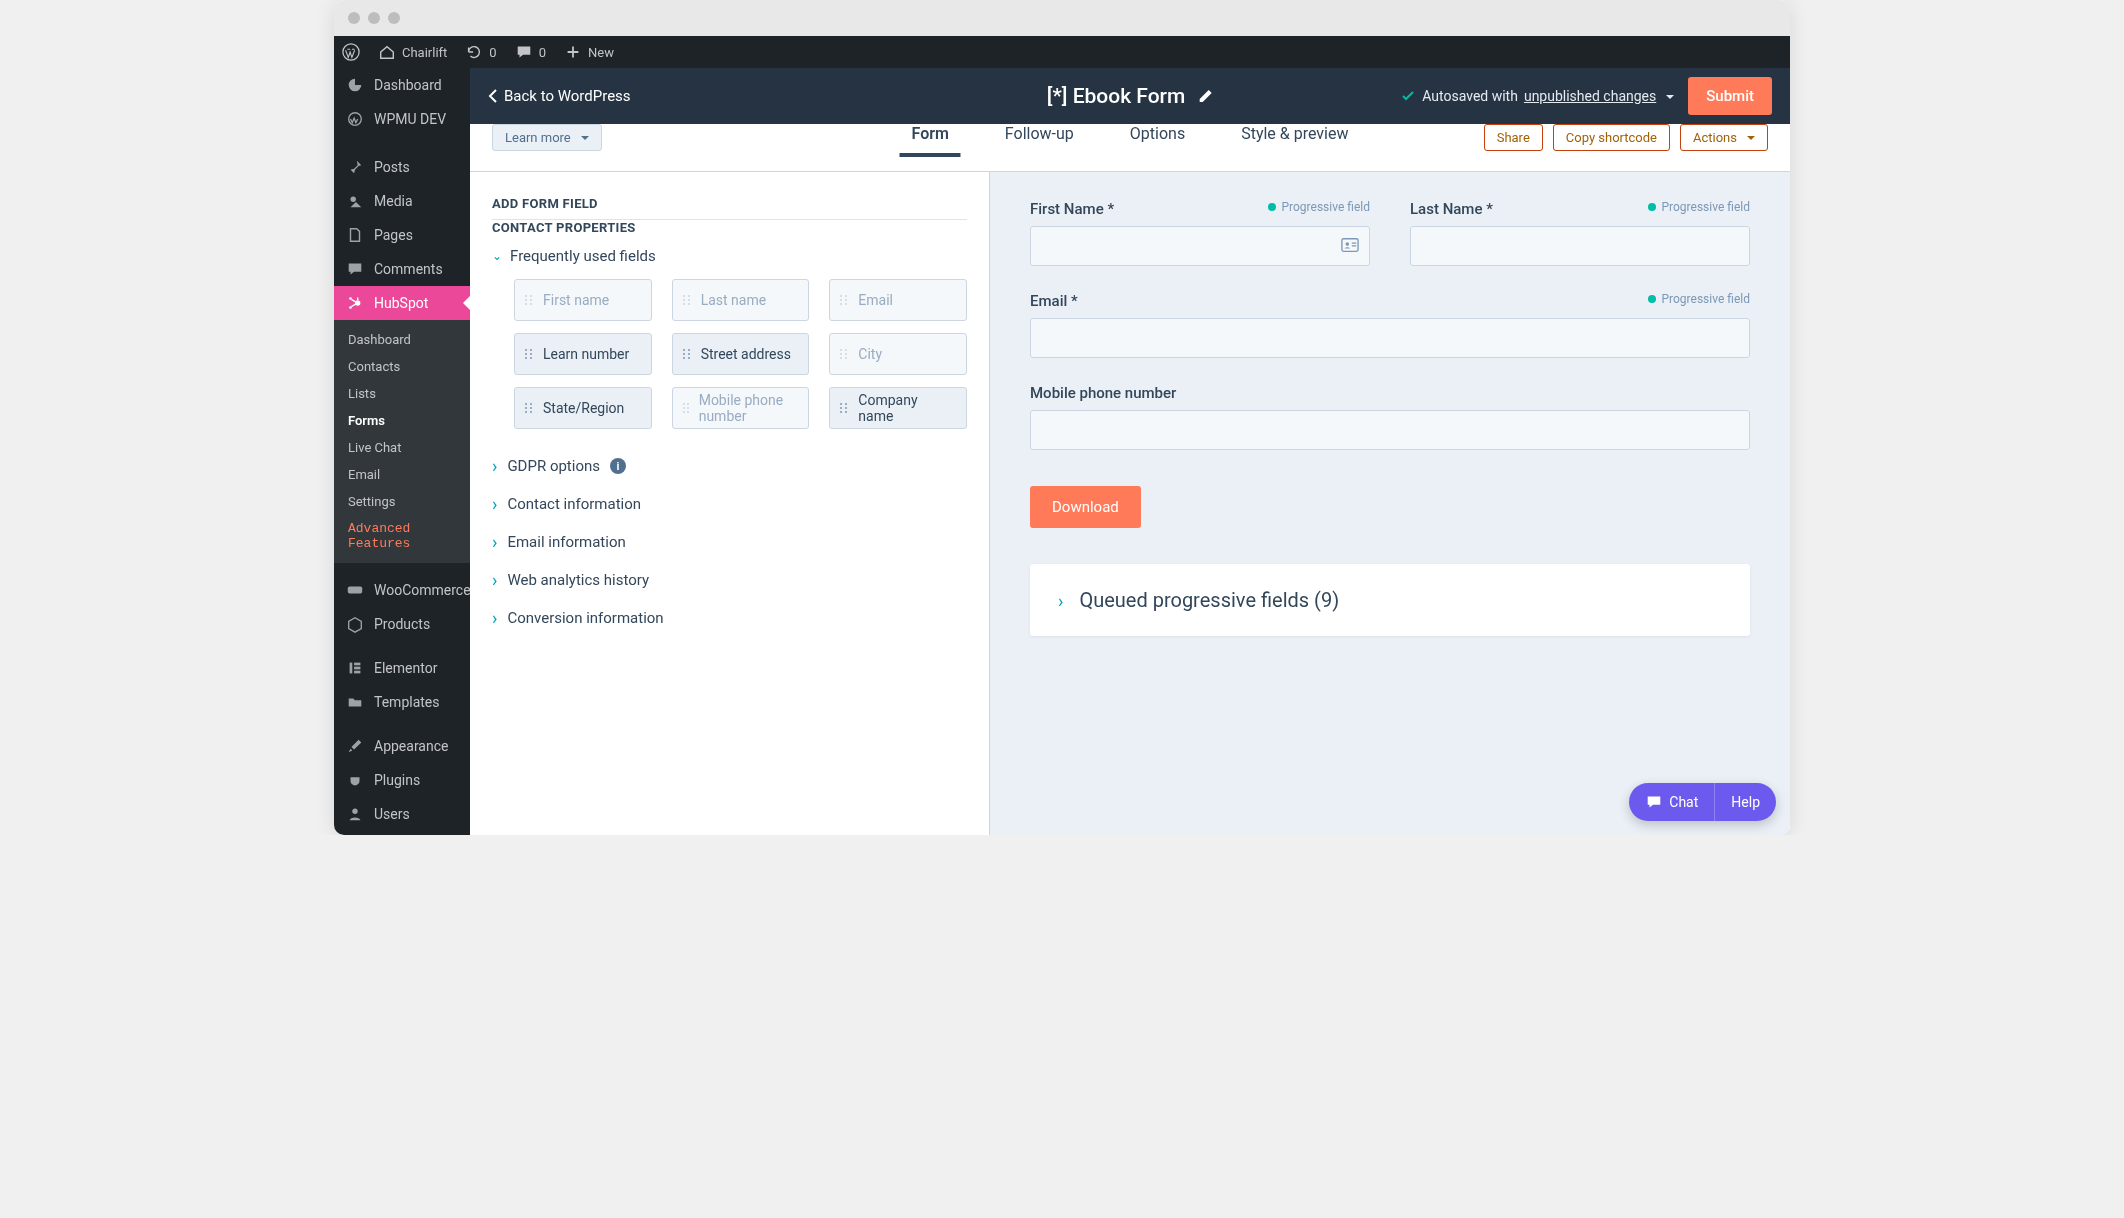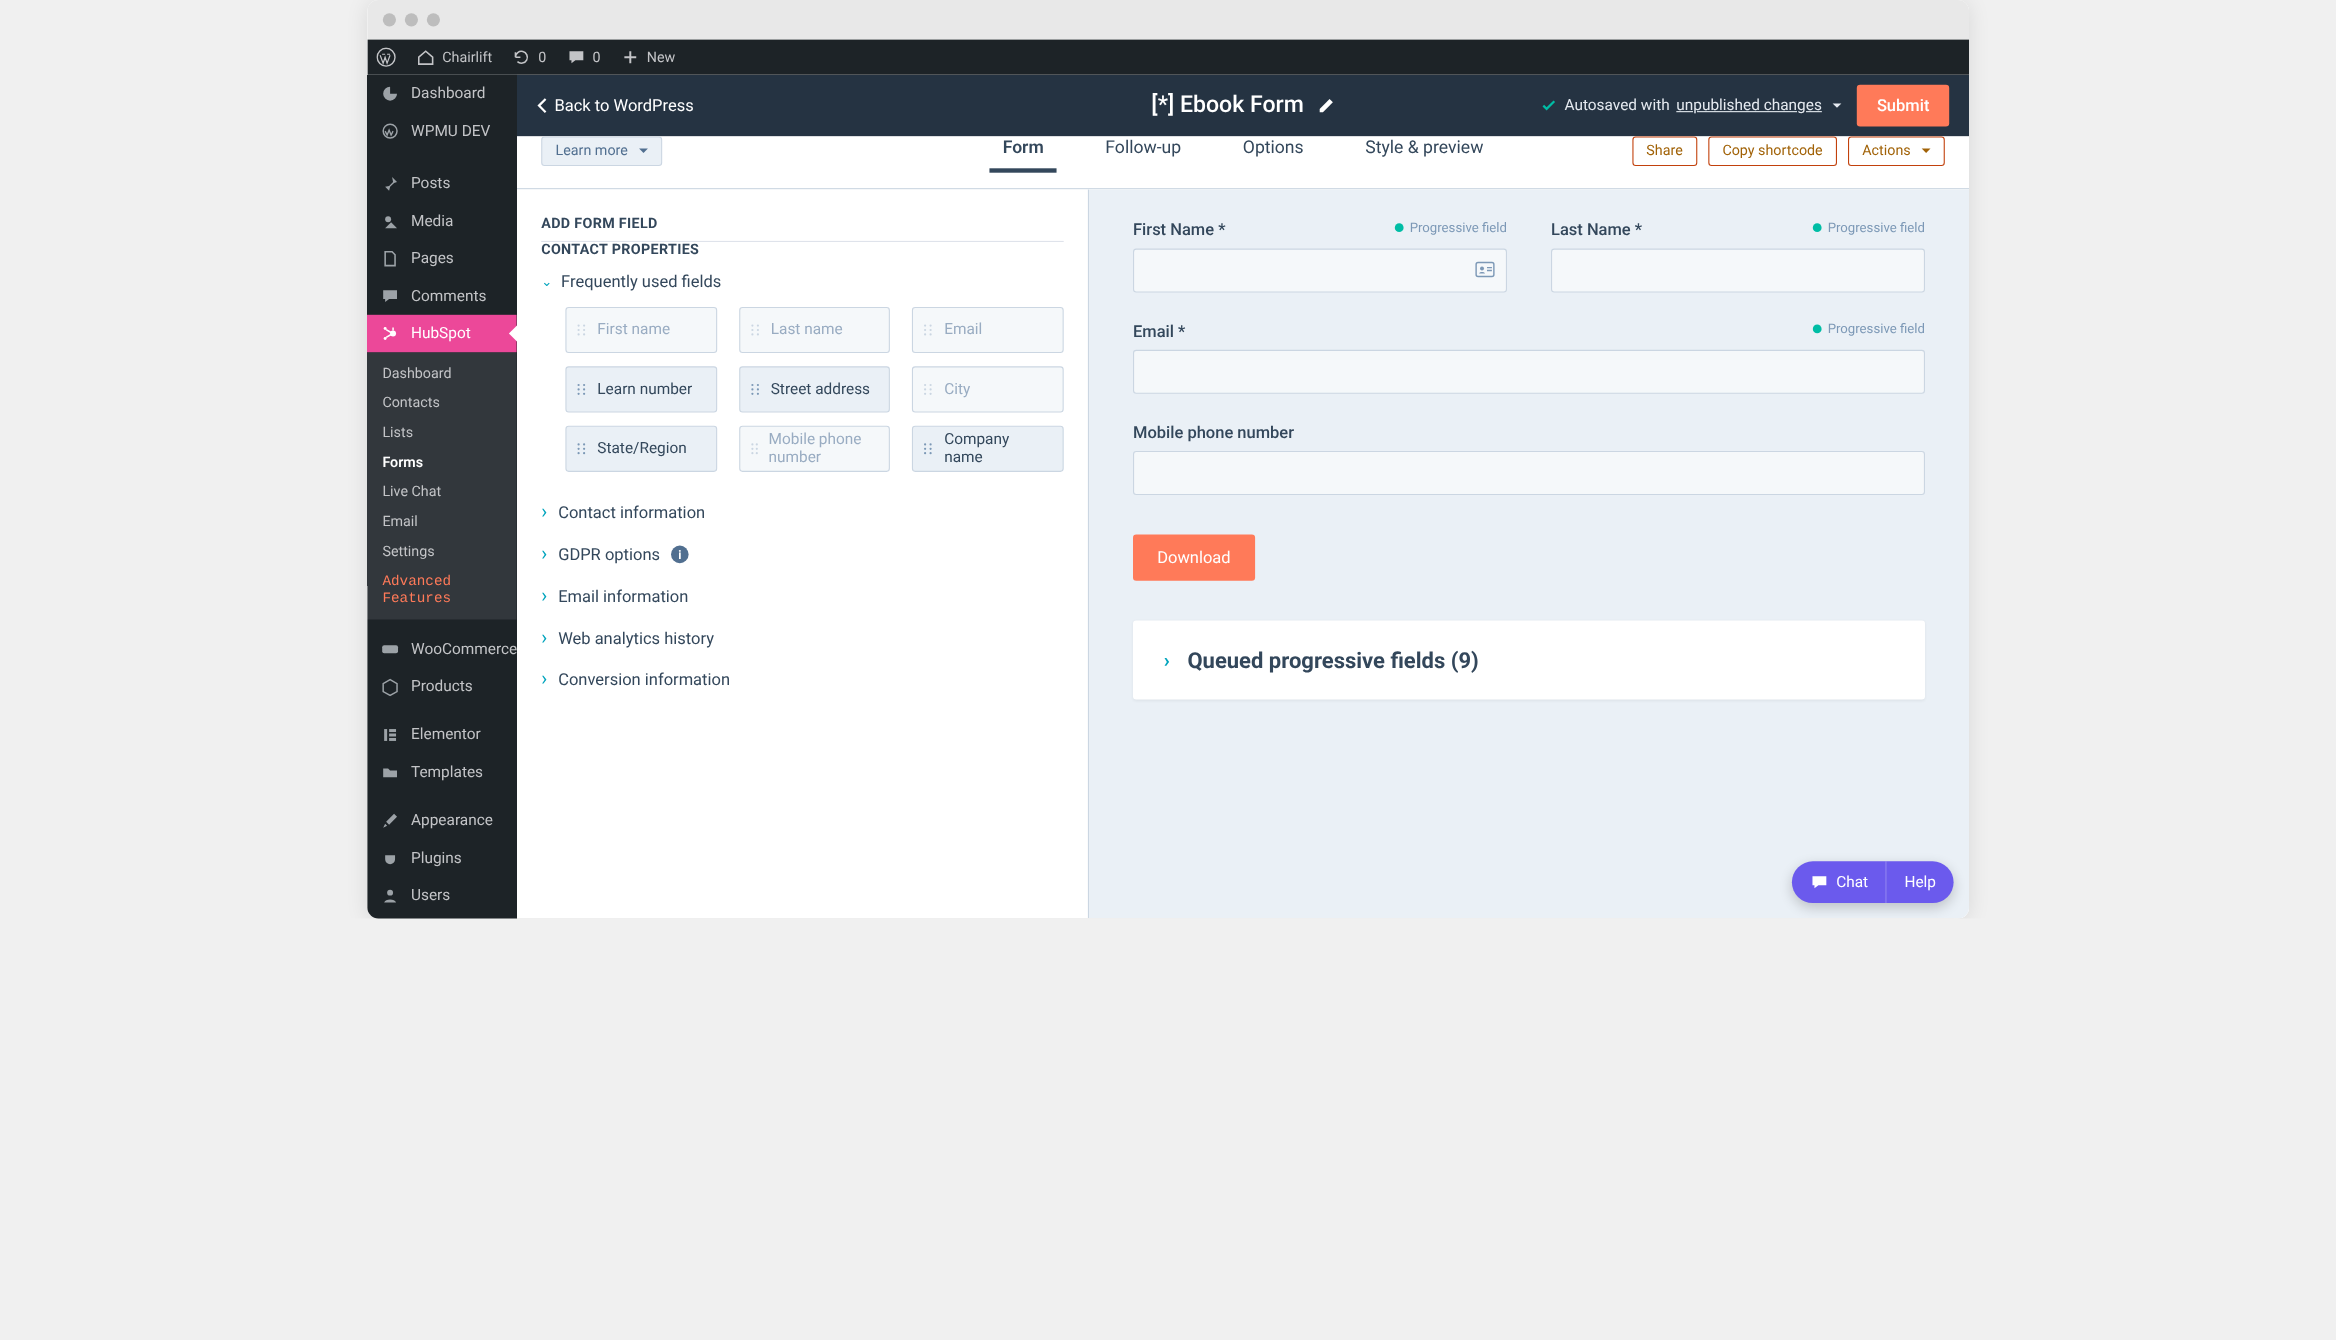--- a/index.html
+++ b/index.html
@@ -179,21 +179,21 @@
 .fld-input .card-icon { float:right; margin-top:10px; width:18px;height:16px; }
 .btn-download {
   background:#ff7a59; color:#fff; border:none;
   padding:12px 22px; border-radius:3px; font-size:15px;
   cursor:pointer; margin-top:10px;
 }
 .queued-card {
   background:#fff; border-radius:3px; padding:24px 28px;
   margin-top:36px; box-shadow:0 1px 3px rgba(0,0,0,0.06);
 }
-.queued-row { display:flex; align-items:center; gap:16px; font-size:20px; font-weight:700; color:#33475b; cursor:pointer; }
+.queued-row { display:flex; align-items:center; gap:16px; font-size:20px; font-weight:400; color:#33475b; cursor:pointer; }
 .queued-row .chev { color:#00a4bd; font-size:18px; }
 
 .help-widget {
   position:absolute; right:14px; bottom:14px;
   display:flex; background:#6b5aed; border-radius:24px;
   overflow:hidden; box-shadow:0 4px 12px rgba(0,0,0,0.2);
 }
 .help-widget .seg { color:#fff; padding:10px 16px; font-size:14px; display:flex; align-items:center; gap:6px; cursor:pointer; }
 .help-widget .seg + .seg { border-left:1px solid rgba(255,255,255,0.25); }
 .chat-bubble { width:18px;height:18px; }
@@ -552,26 +552,26 @@
                     <i></i>
                     <i></i>
                     <i></i>
                   </span>
                   <span>Company name</span>
                 </div>
             </div>
 
             <div class="collapsed-cat">
               <span class="chev chev-right"></span>
-              <span>Contact information</span>
+              <span>GDPR options</span>
+              <span class="info-dot">i</span>
             </div>
             <div class="collapsed-cat">
               <span class="chev chev-right"></span>
-              <span>GDPR options</span>
-              <span class="info-dot">i</span>
+              <span>Contact information</span>
             </div>
             <div class="collapsed-cat">
               <span class="chev chev-right"></span>
               <span>Email information</span>
             </div>
             <div class="collapsed-cat">
               <span class="chev chev-right"></span>
               <span>Web analytics history</span>
             </div>
             <div class="collapsed-cat">

